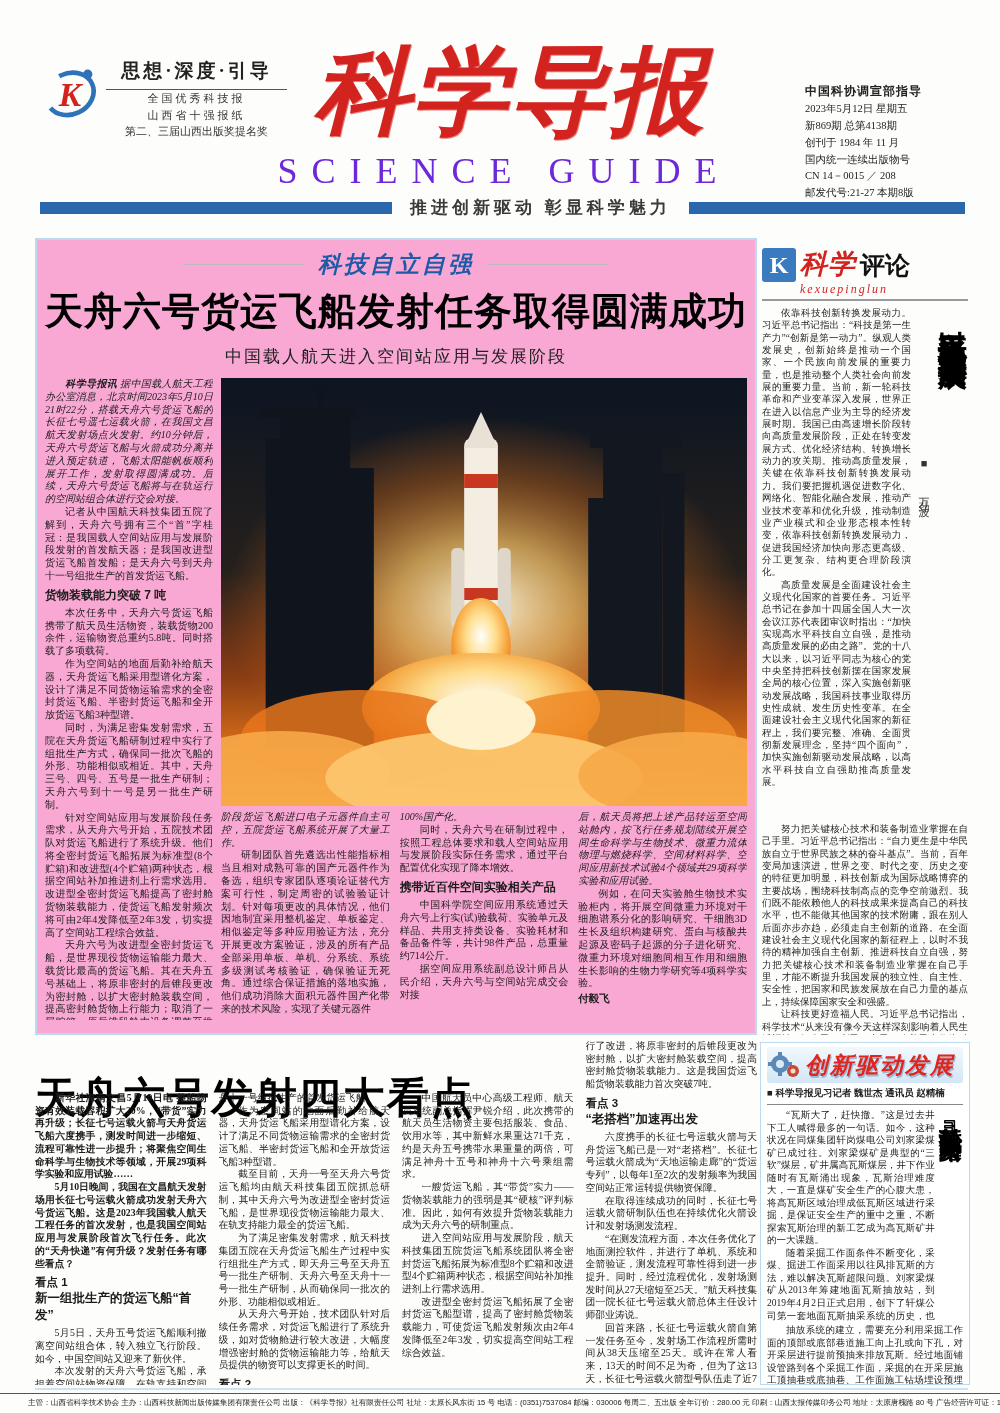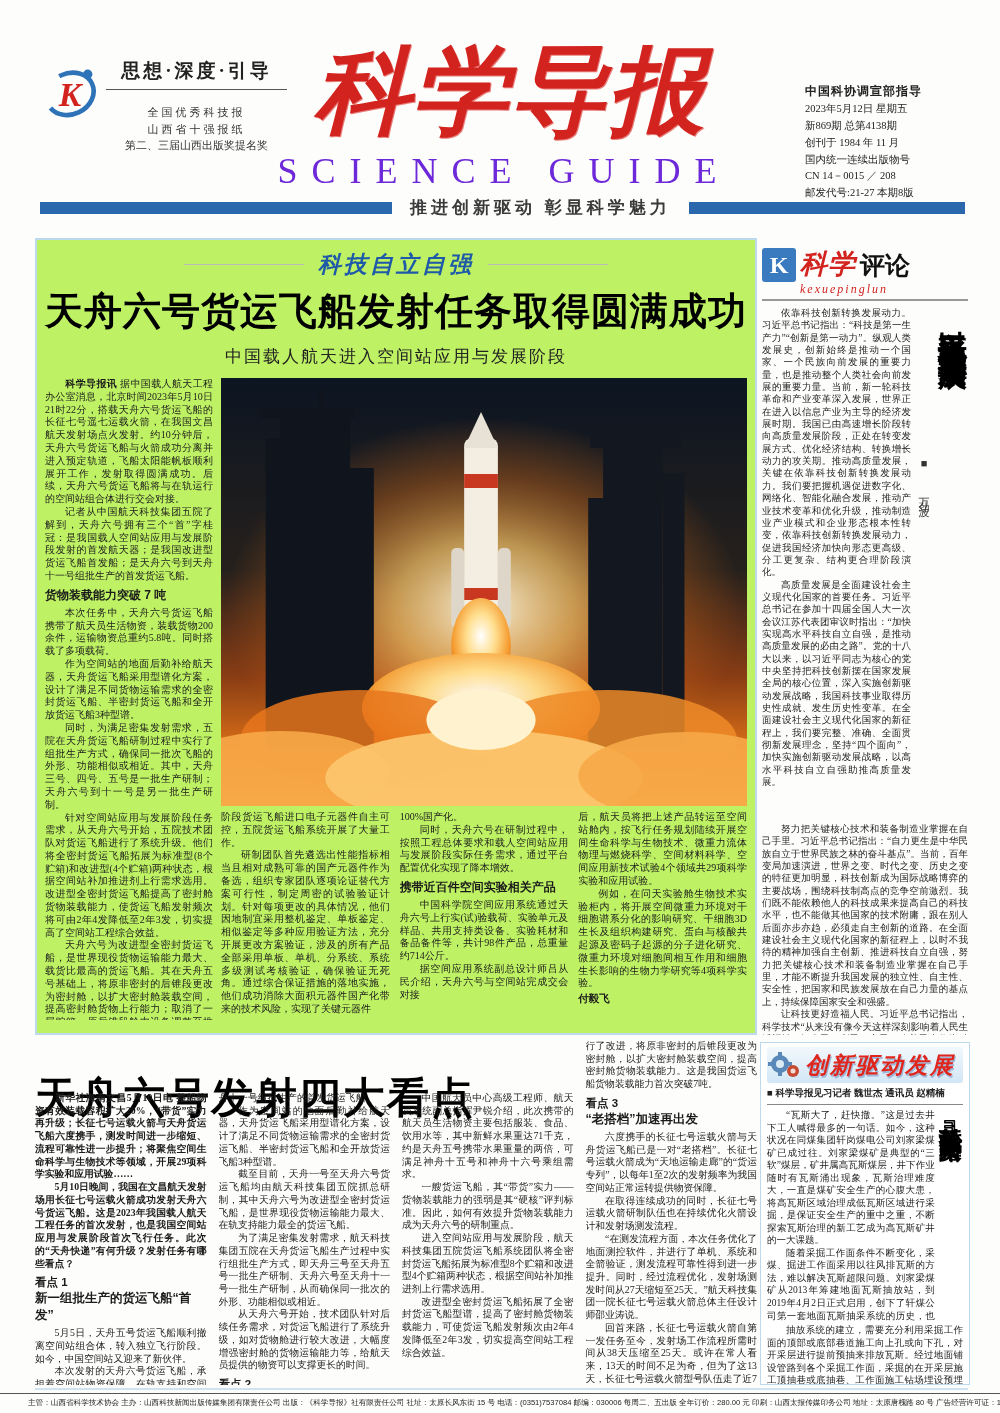--- a/index.html
+++ b/index.html
@@ -4,58 +4,58 @@
 <style>
   html,body{margin:0;padding:0;}
   body{width:1000px;height:1413px;position:relative;background:#fdfdfb;overflow:hidden;
        font-family:"Liberation Serif","DejaVu Serif",serif;color:#1b1b1b;}
   
   .masthead{position:absolute;left:0;top:0;width:1000px;height:212px;}
   .mh-left{position:absolute;left:42px;top:58px;width:245px;display:flex;gap:8px;}
   .mh-logo{width:56px;height:56px;flex:0 0 56px;margin-top:6px;}
   .mh-slogan-block{flex:1;text-align:center;}
   .mh-slogan{font-size:19px;font-weight:bold;letter-spacing:3px;color:#222;
-             border-bottom:1px solid #555;padding-bottom:5px;margin-bottom:14px;}
+             border-bottom:1px solid #555;padding-bottom:5px;margin-bottom:0;}
   .mh-honor{font-size:11px;letter-spacing:3px;color:#333;line-height:1.5;}
   .mh-honor.small{letter-spacing:0;}
   .mh-center{position:absolute;left:275px;top:14px;width:470px;height:180px;text-align:center;}
   .mh-title{position:relative;z-index:2;font-size:96px;font-weight:900;color:#d2231f;
             font-style:italic;letter-spacing:2px;line-height:1.3;
             text-shadow:1px 1px 0 #e8807d;margin-top:16px;}
   .mh-title-en{position:absolute;z-index:1;left:0;right:12px;bottom:2px;font-size:36px;color:#6d28d9;
                letter-spacing:14px;font-family:"Liberation Serif",serif;}
   .mh-right{position:absolute;right:30px;top:82px;width:165px;font-size:10.5px;line-height:1.6;color:#222;}
   .mh-right .first{font-weight:bold;font-size:12px;letter-spacing:1px;}
   .blue-banner{position:absolute;left:40px;right:35px;top:196px;display:flex;align-items:center;}
   .bar-seg{height:12px;background:#2b67ad;}
   .bar-seg.a{width:352px;}
   .bar-seg.b{flex:1;}
   .banner-text{font-size:17px;font-weight:bold;color:#3a3a3a;letter-spacing:4px;
                padding:0 18px;white-space:nowrap;font-family:"Liberation Sans",sans-serif;}
   
   .main-story{position:absolute;left:35px;top:238px;width:722px;height:797px;
-              border:2px solid #bcd9ee;background:#bef264;box-sizing:border-box;overflow:hidden;}
+              border:2px solid #bcd9ee;background:#f9a8d4;box-sizing:border-box;overflow:hidden;}
   .badge-row{display:flex;align-items:center;justify-content:center;margin-top:8px;height:32px;}
   .badge-line{flex:0 0 120px;border-top:1px solid #bbb;}
   .badge{position:relative;font-size:23px;font-weight:900;font-style:italic;color:#1e5aa8;
          letter-spacing:3px;padding:0 14px;font-family:"Liberation Sans",sans-serif;}
   .badge::before{content:"";position:absolute;left:-6px;top:-10px;width:50px;height:50px;border-radius:50%;
          background:radial-gradient(circle,#dcecf8 0%,#eaf4fb 60%,transparent 72%);z-index:-1;}
   .main-headline{text-align:center;font-size:38px;font-weight:900;letter-spacing:1px;color:#000;
                  margin:6px 4px 2px;font-family:"Liberation Sans",sans-serif;}
   .main-subtitle{text-align:center;font-size:17px;color:#222;letter-spacing:2px;margin:8px 0 6px;}
   .story-body{display:flex;padding:4px 8px 6px;height:652px;box-sizing:border-box;gap:8px;}
   .story-col1{flex:0 0 168px;overflow:hidden;}
   .story-right{flex:1;display:flex;flex-direction:column;}
   .photo-wrap{height:428px;overflow:hidden;}
   .photo-wrap svg{display:block;width:100%;height:100%;}
   .story-cols{display:flex;gap:10px;flex:1;margin-top:5px;overflow:hidden;}
   .story-cols .scol{flex:1;overflow:hidden;}
   .bodytext p{margin:0;font-size:10px;line-height:1.28;text-align:justify;text-indent:2em;}
-  .bodytext p.noindent{text-indent:0;}
+  .bodytext p.noindent{text-indent:0;font-style:italic;}
   .bodytext p .lead-label{font-weight:bold;}
   .bodytext h4{margin:4px 0 3px;font-size:12px;font-family:"Liberation Sans",sans-serif;
                font-weight:bold;text-indent:0;}
   .story-author{text-align:left;font-weight:bold;font-size:10.5px;margin-top:2px;}
   
   .comment{position:absolute;left:762px;top:238px;width:206px;height:797px;overflow:hidden;}
   .comment-logo{display:flex;align-items:flex-end;gap:4px;height:44px;}
   .logo-k{width:34px;height:34px;background:#3a7abf;color:#fff;font-weight:bold;font-size:24px;
           display:flex;align-items:center;justify-content:center;border-radius:3px;
           font-family:"Liberation Serif",serif;}

